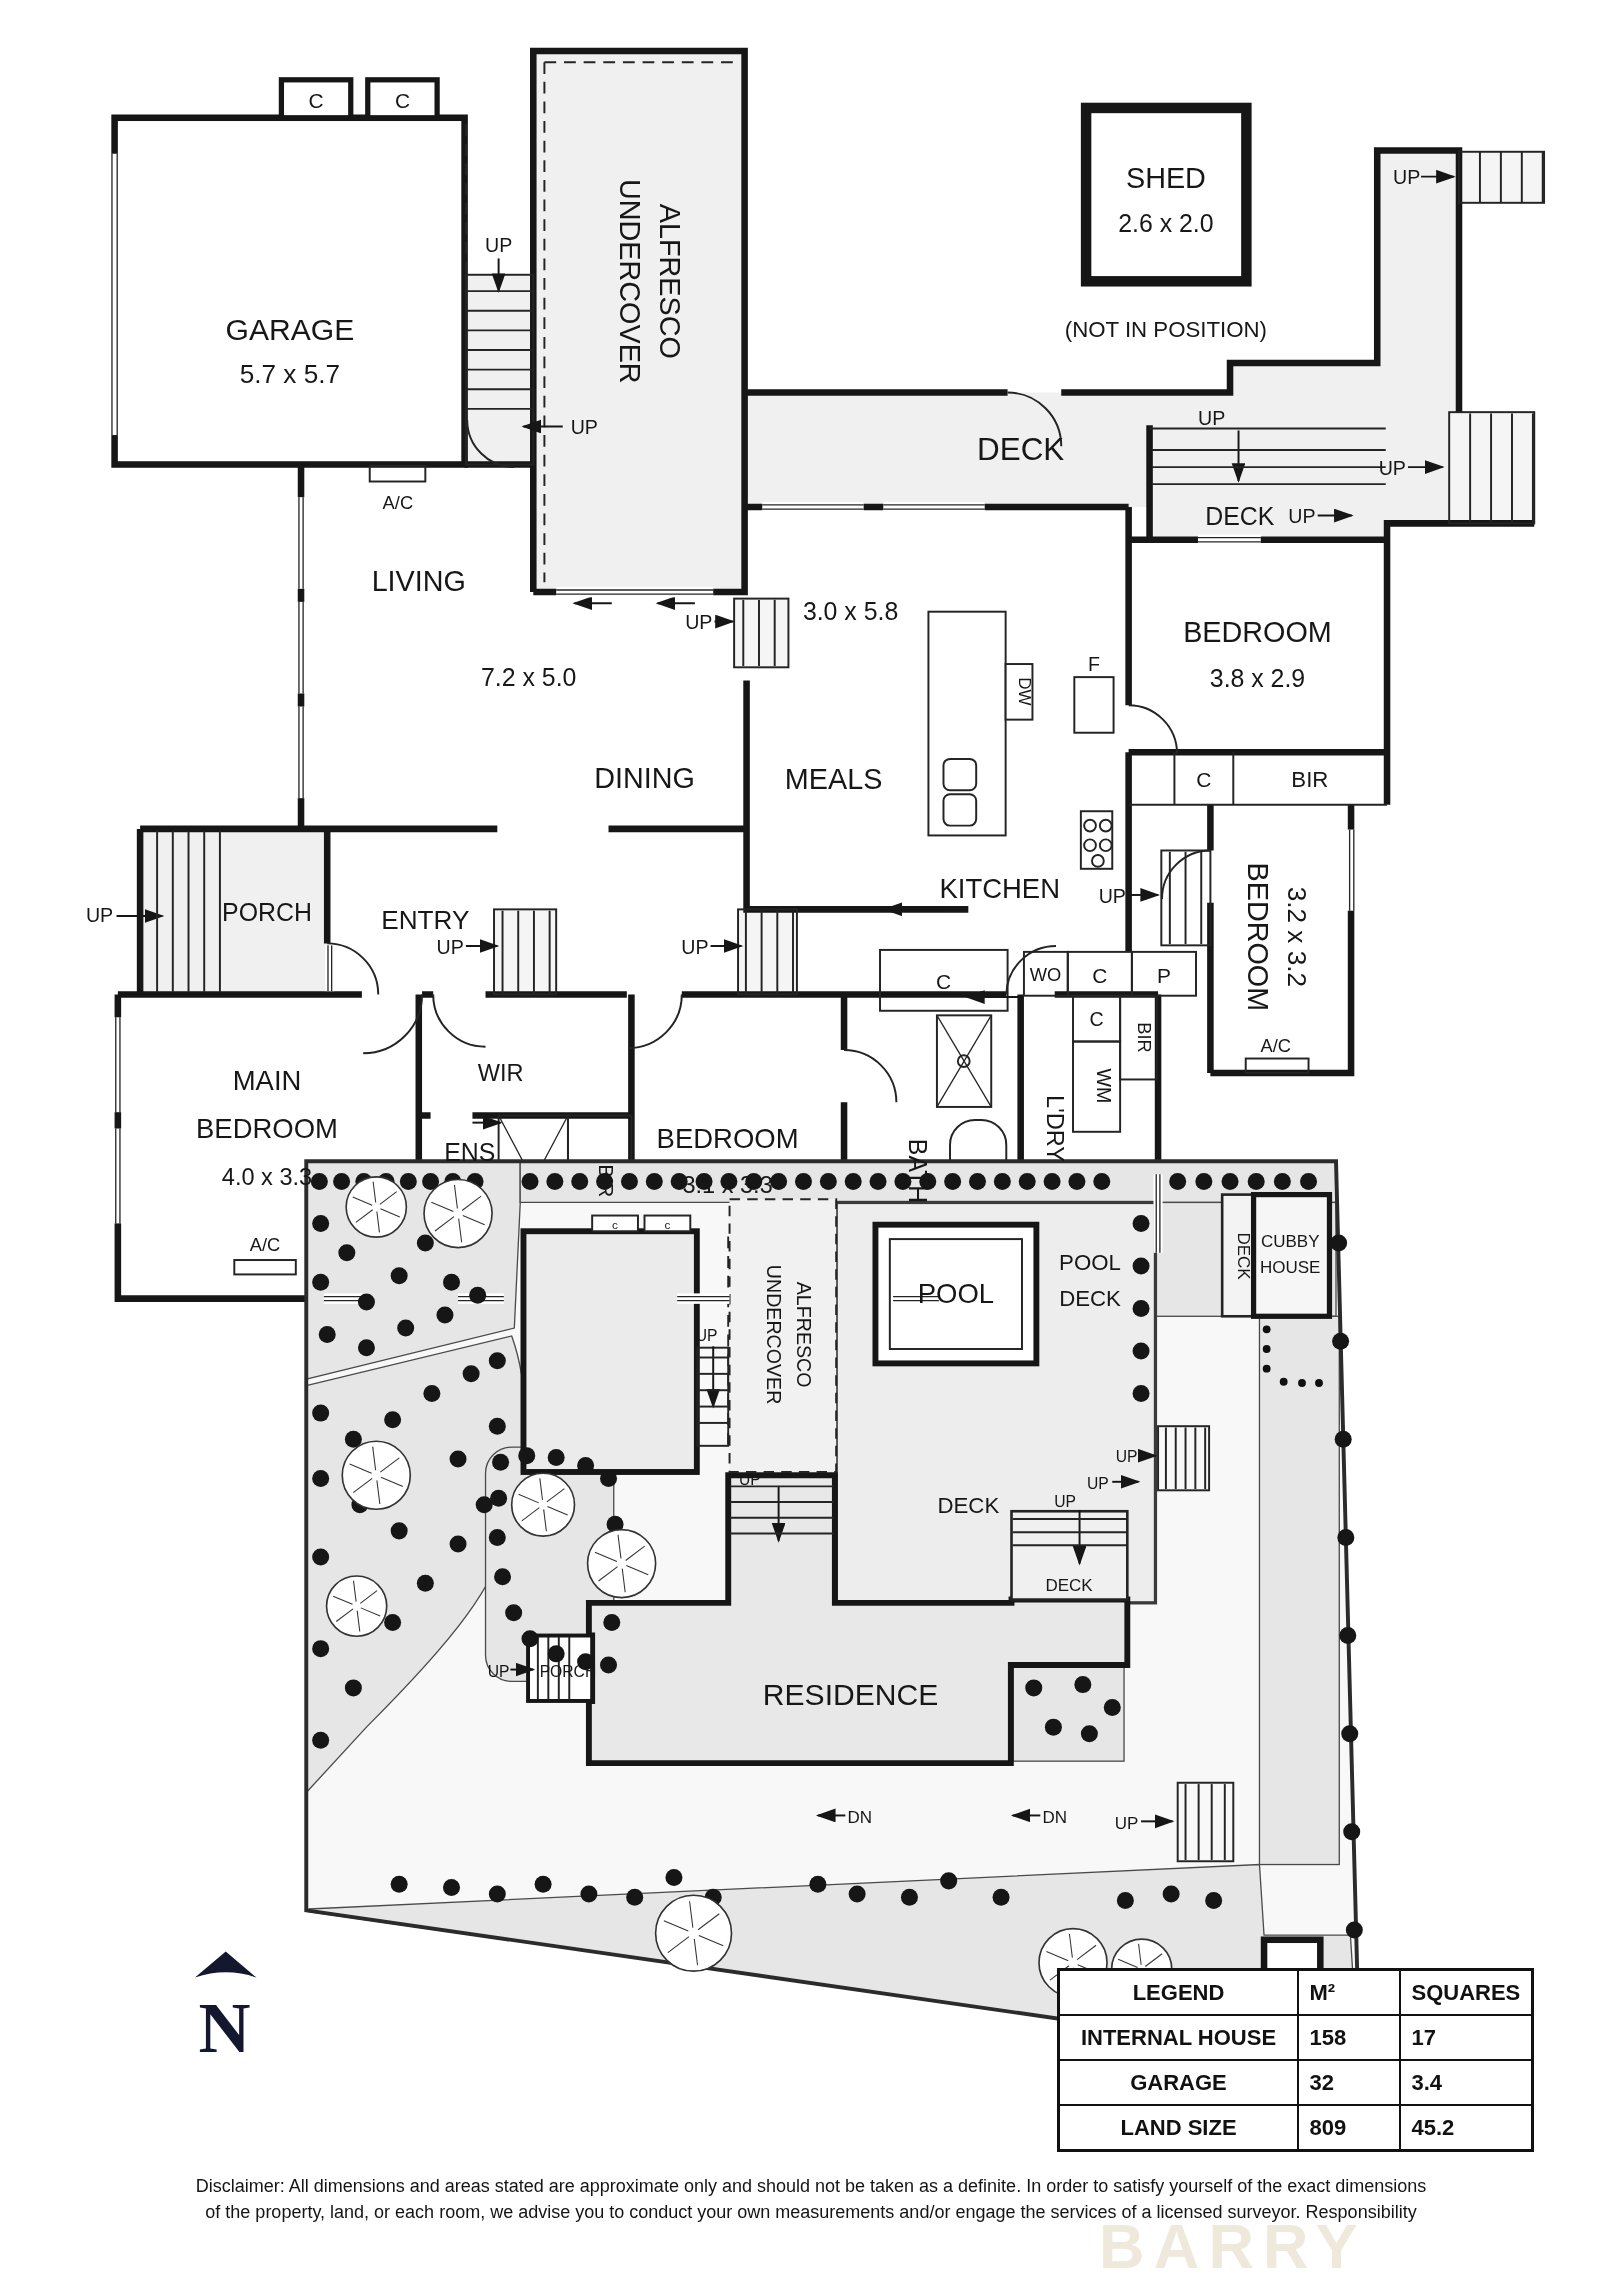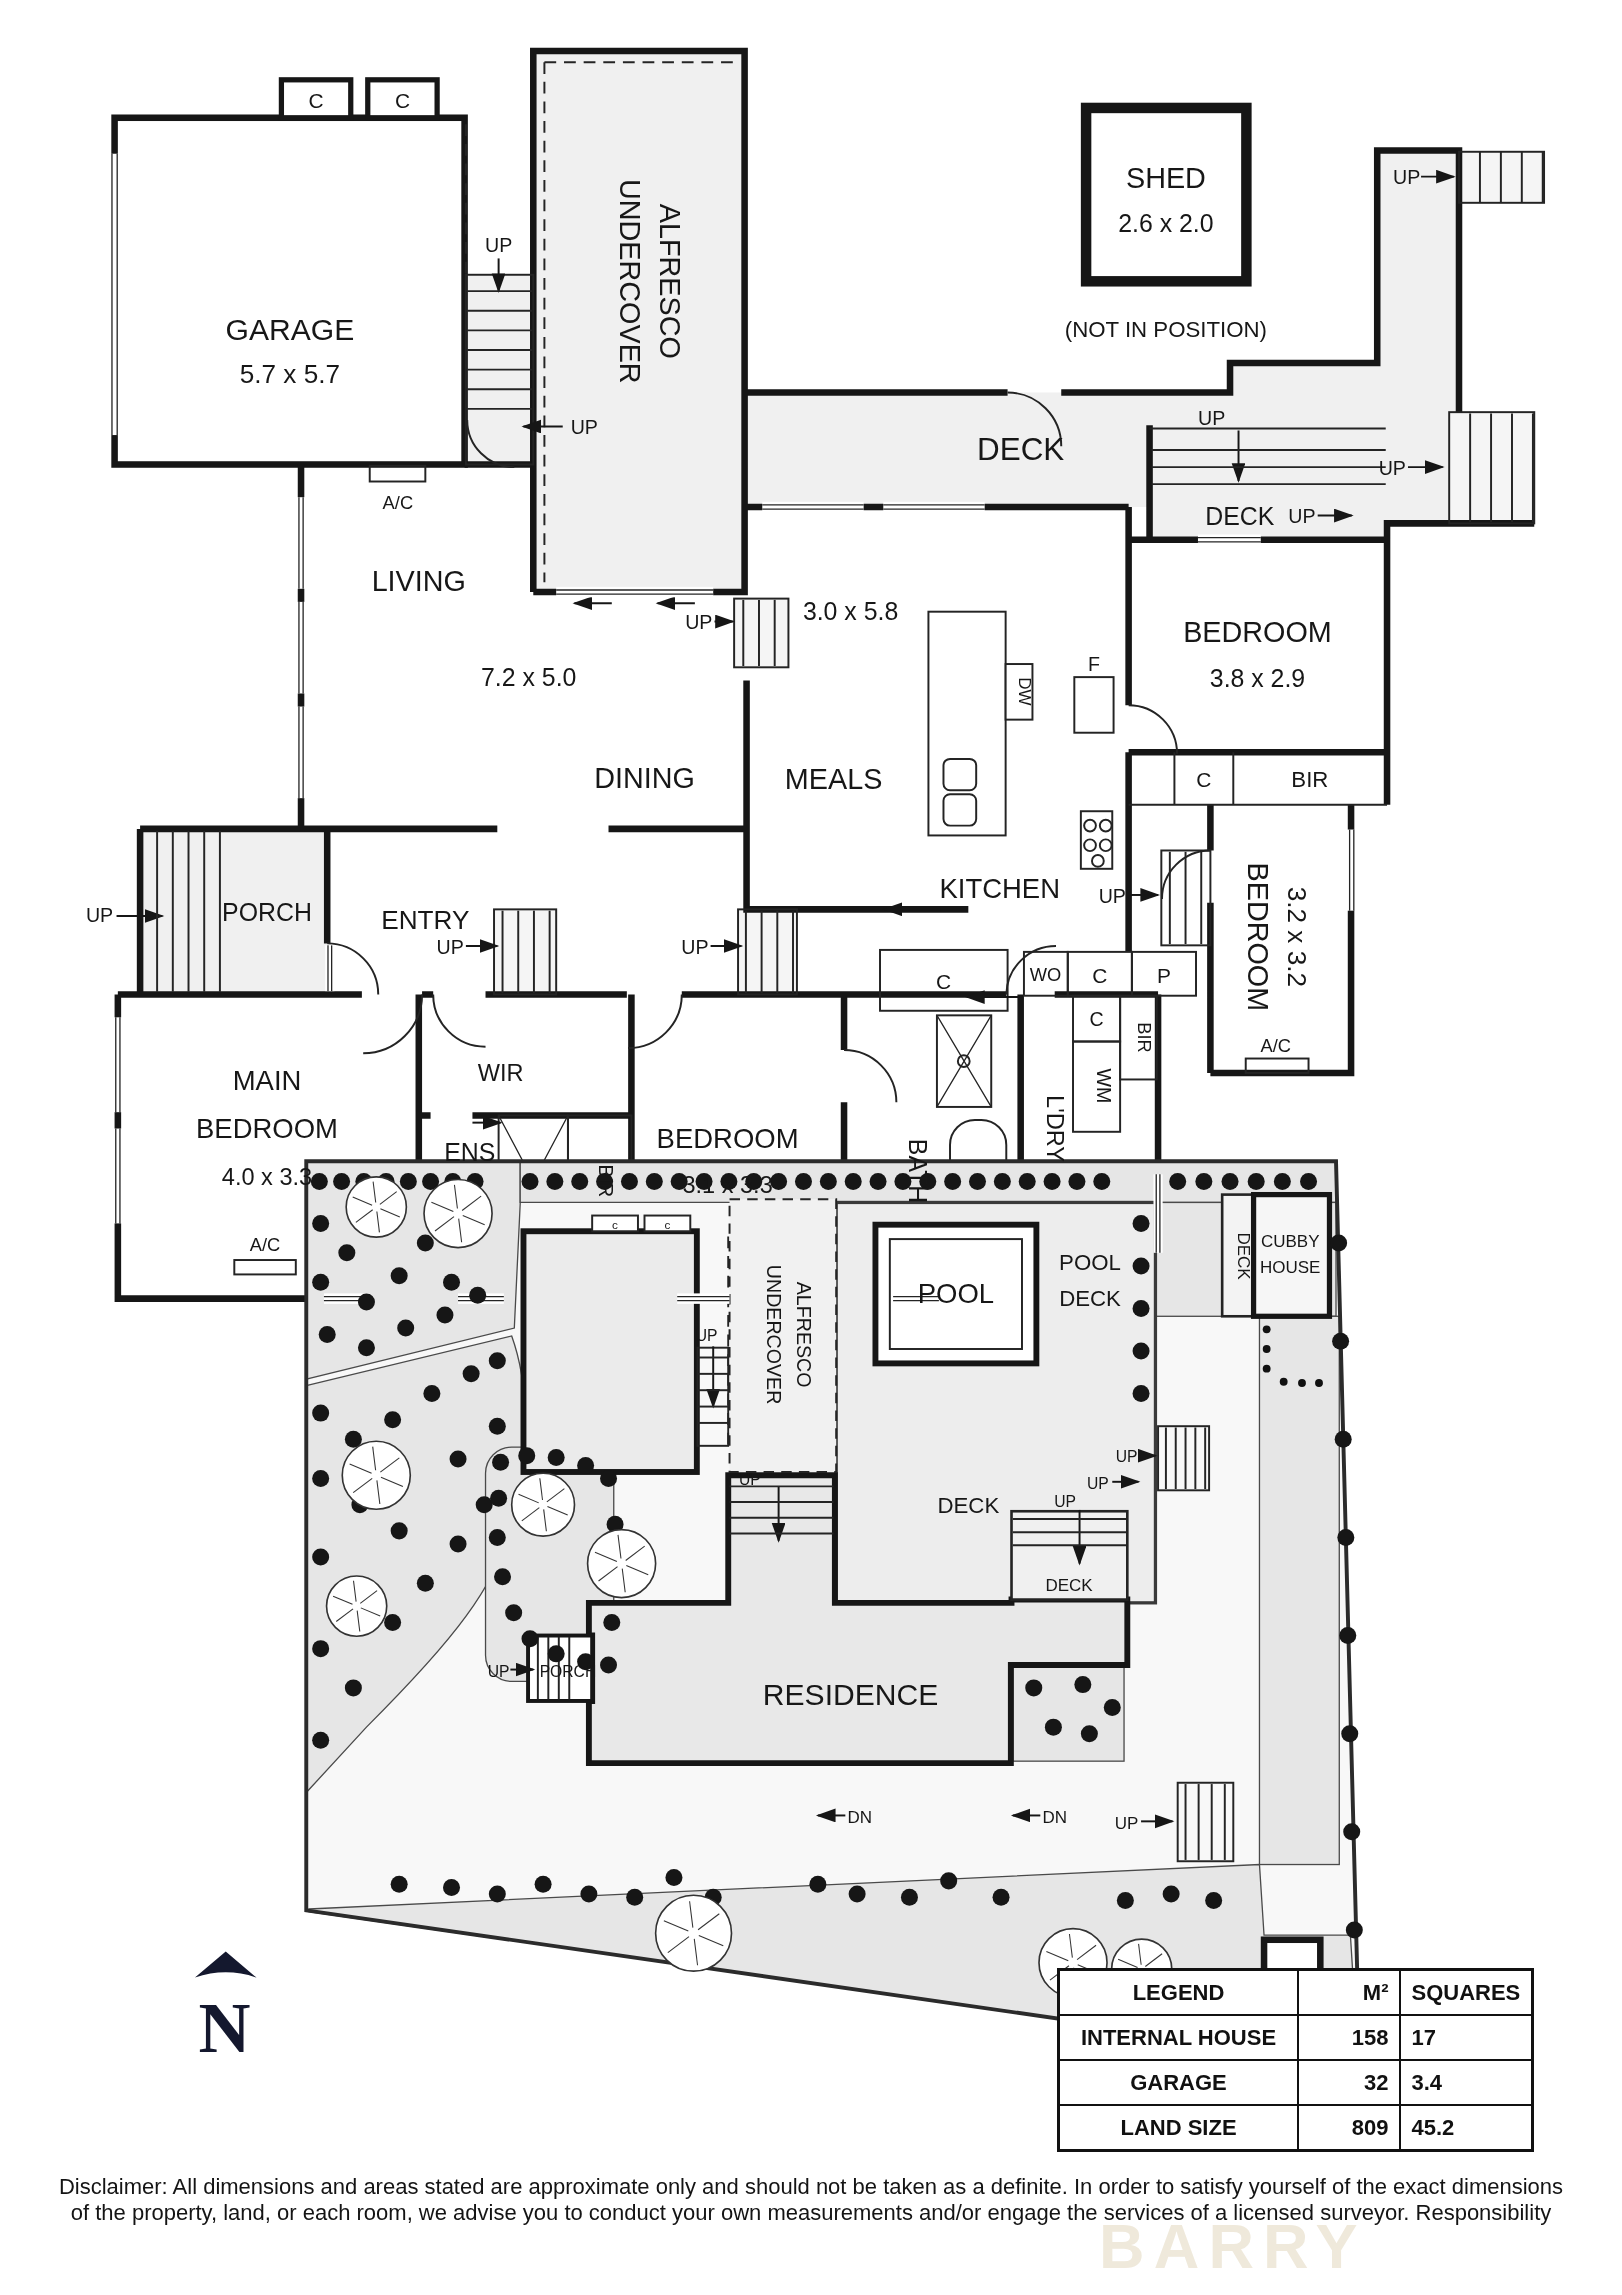--- a/index.html
+++ b/index.html
@@ -8,27 +8,27 @@
   .t32{font-size:32px}.t34{font-size:34px}.t36{font-size:36px}.t38{font-size:38px}.t40{font-size:40px}
   .t42{font-size:42px}.t44{font-size:44px}.t46{font-size:46px}.t48{font-size:48px}
   .wall{stroke:#161616;stroke-width:10;fill:none}
   .wall8{stroke:#161616;stroke-width:8;fill:none}
   .thin{stroke:#242424;stroke-width:3;fill:none}
   .thin2{stroke:#242424;stroke-width:2;fill:none}
   .dash{stroke:#242424;stroke-width:3;fill:none;stroke-dasharray:18 12}
   .gray{fill:#f0f0f0}.gray2{fill:#e6e6e6;stroke:#4a4a4a;stroke-width:2}
   .white{fill:#ffffff}
   #watermark{position:absolute;left:1099px;top:2210px;font-size:63px;font-weight:bold;letter-spacing:9.2px;color:#efe9db;z-index:1;}
-  #disclaimer{position:absolute;left:0;top:2174px;width:1622px;text-align:center;font-size:22px;line-height:25.5px;color:#141414;z-index:2;}
+  #disclaimer{position:absolute;left:0;top:2174px;width:1622px;text-align:center;font-size:18px;line-height:25.5px;color:#141414;z-index:2;}
   #legend{position:absolute;left:1057px;top:1968px;z-index:2;}
   #legend table{border-collapse:collapse;background:#fff;}
   #legend td{border:2px solid #111;font-size:22px;font-weight:bold;color:#111;height:43px;padding:0 10.5px;}
   #legend table{border:3.3px solid #111;}
   #legend .c1{width:216px;text-align:center}
-  #legend .c2{width:79px;text-align:right}
+  #legend .c2{width:79px;text-align:left}
   #legend .c3{width:98px;}
   #north{position:absolute;left:157px;top:1937px;width:144px;z-index:2;}
 </style>
 </head>
 <body>
 
 <div id="watermark">BARRY PLANT</div>
 
 <svg width="1622" height="2295" viewBox="0 0 2479 3508" style="position:absolute;left:0;top:0;z-index:2">
 <defs>

